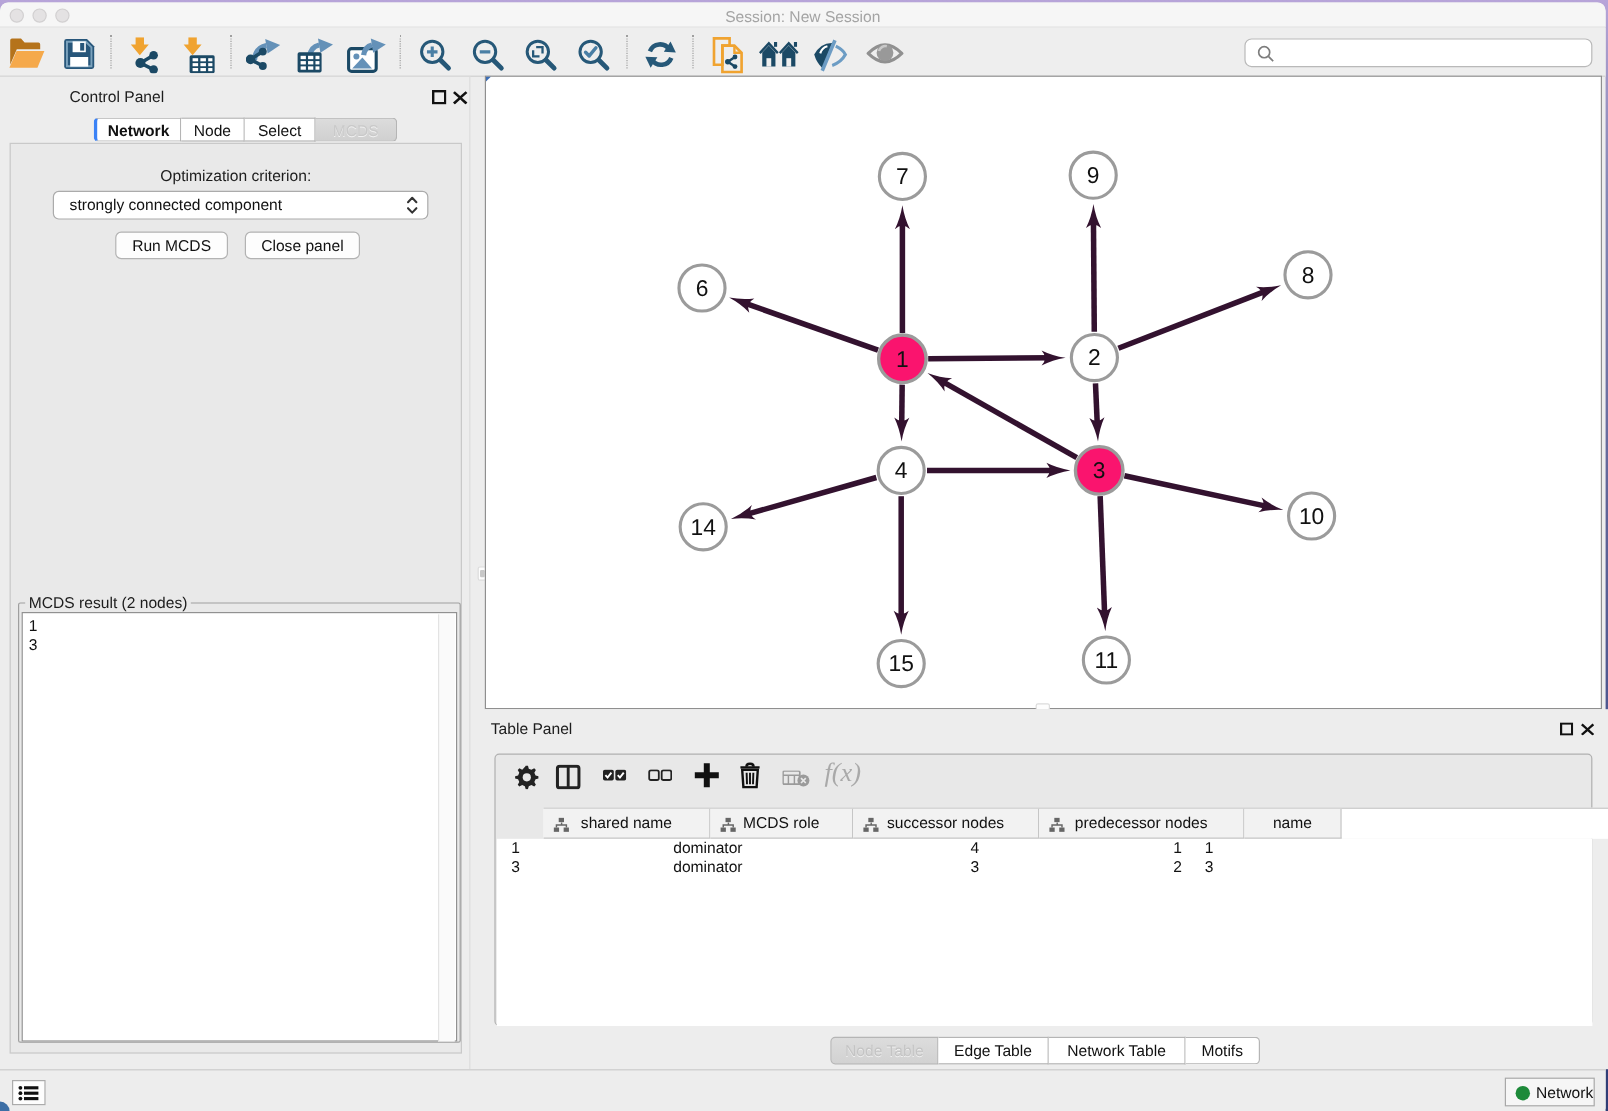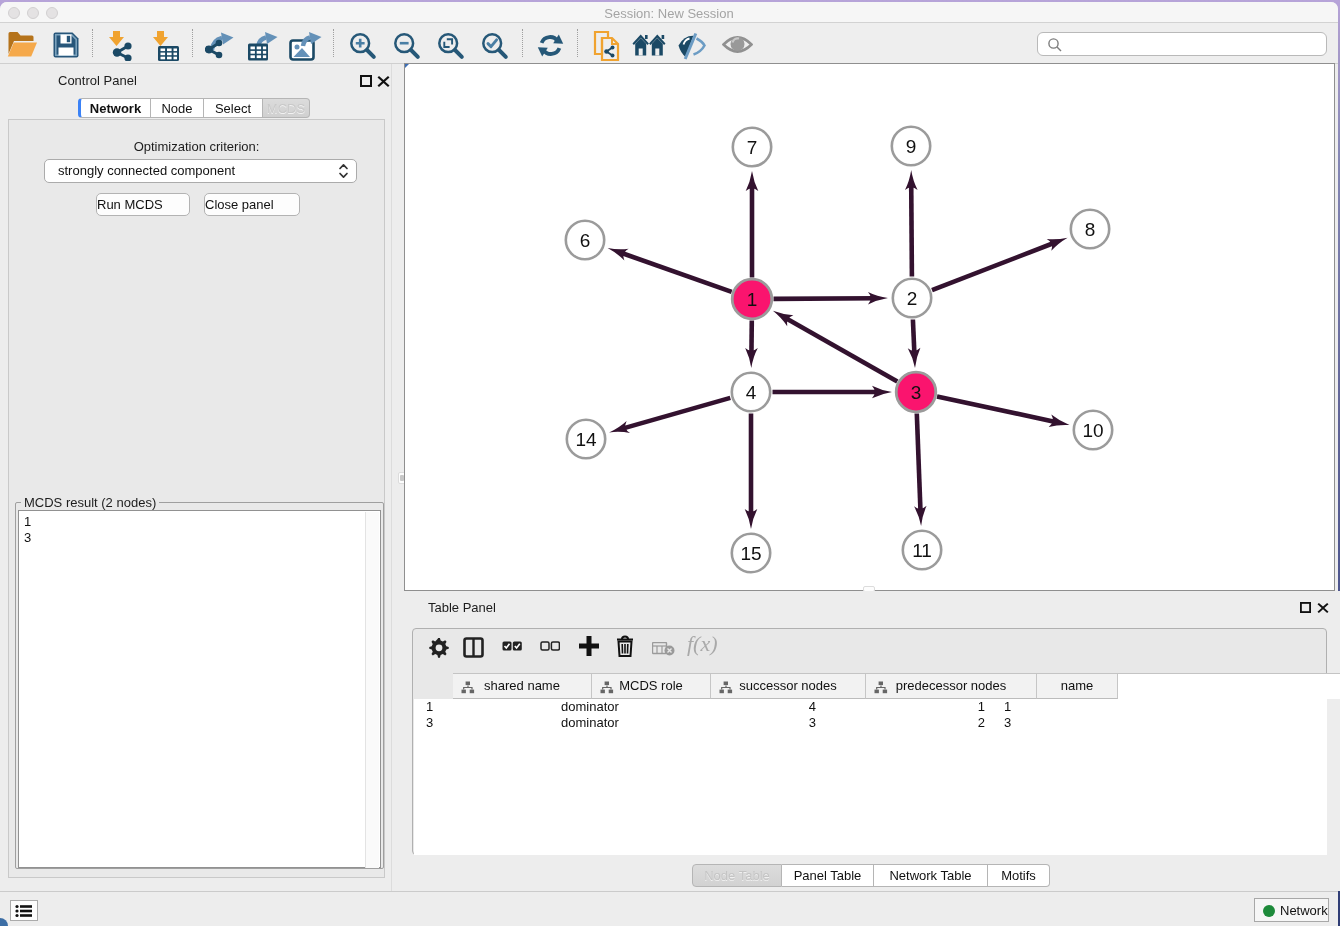--- a/index.html
+++ b/index.html
@@ -31,21 +31,21 @@
   border-left:none; padding:2px 0 3px 0; text-align:center; height:20px; }
 .tab.first { border-left:3px solid #3b82f6; border-radius:4px 0 0 4px;font-weight:bold; }
 .tab.last { border-radius:0 4px 4px 0; }
 .tab.sel { background:linear-gradient(#dcdcdc,#d0d0d0); color:#c9c9c9; text-shadow:0 1px 0 #f2f2f2; }
 #cpcontent { position:absolute; left:8px; top:55px; width:377px; height:759px;
   background:#e9e9e9; border:1px solid #c9c9c9; }
 #optlabel { position:absolute; top:19px; width:100%; text-align:center; font-size:13px; color:#1d1d1d; }
 #dropdown { position:absolute; left:35px; top:39px; width:313px; height:24px; background:#fff;
   border:1px solid #ababab; border-radius:5px; font-size:13px; color:#111; line-height:22px; padding-left:13px; }
 .btn { position:absolute; top:73px; height:23px; background:#fdfdfd; border:1px solid #b3b3b3;
-  border-radius:5px; font-size:13px; color:#111; line-height:21px; }
+  border-radius:5px; font-size:13px; color:#111; text-align:center; line-height:21px; }
 #mcdsbox { position:absolute; left:6px; top:382px; width:369px; height:367px;
   border:1px solid #9f9f9f; border-radius:2px; }
 #mcdslegend { position:absolute; left:5px; top:-8px; background:#e9e9e9; padding:0 3px;
   font-size:13px; color:#1d1d1d; }
 #mcdstext { position:absolute; left:2px; top:7px; width:363px; height:358px; background:#fff;
   border:1px solid #919191; font-size:13px; color:#111; padding:3px 0 0 5px; line-height:16px; }
 #mcdssb { position:absolute; right:1px; top:1px; width:14px; height:356px; background:#fafafa; border-left:1px solid #e3e3e3; }
 
 #vdivgrip { position:absolute; left:398px; top:470px; width:8px; height:12px;
   background:#fdfdfd; border:1px solid #dcdcdc; border-radius:2px; }
@@ -56,21 +56,21 @@
 #nettb { position:absolute; left:0; top:0; width:100%; height:23px;
   background:linear-gradient(#f8f8f8,#d4d4d4); border-bottom:1px solid #9a9a9a; }
 #nettitle { position:absolute; width:100%; top:4px; text-align:center; font-size:13px; font-weight:bold; color:#111; }
 .wl { position:absolute; top:5px; width:13px; height:13px; border-radius:50%; }
 #netcorner { position:absolute; left:0; top:0; width:0; height:0;
   border-top:4px solid #3c6eb5; border-right:4px solid transparent; }
 #hdivgrip { position:absolute; left:863px; top:584px; width:12px; height:6px;
   background:#fdfdfd; border:1px solid #dcdcdc; border-radius:2px; }
 
 #tpanel { position:absolute; left:404px; top:589px; width:936px; height:300px; background:#ededed; }
-#tptitle { position:absolute; left:24px; top:9px; font-size:13px; color:#1d1d1d; }
+#tptitle { position:absolute; left:5px; top:9px; font-size:13px; color:#1d1d1d; }
 #tablebox { position:absolute; left:8px; top:37px; width:915px; height:227px;
   background:#e8e8e8; border:1px solid #b0b0b0; border-radius:4px; }
 #theader { position:absolute; left:1px; top:44px; width:912px; height:26px; background:#fff;
   border-top:1px solid #c4c4c4;margin-left:39px; }
 .thcell { position:absolute; top:0; height:25px; background:#f2f2f2; border-right:1px solid #c6c6c6;
   border-bottom:1px solid #bcbcbc; font-size:13px; color:#111; text-align:center; line-height:24px; }
 #tbody { position:absolute; left:1px; top:70px; width:913px; height:156px; background:#fff; }
 .trow { position:absolute; left:0; width:100%; height:16px; font-size:13px; color:#111; }
 .tcell { position:absolute; top:0; height:16px; line-height:16px; }
 
@@ -231,21 +231,21 @@
     <svg class="hdrbtn" style="left:360px" width="12" height="12" viewBox="0 0 12 12">
         <rect x="1" y="1" width="10" height="10" fill="none" stroke="#111" stroke-width="2"></rect>
       </svg>
     <svg class="hdrbtn" style="left:377px" width="13" height="12" viewBox="0 0 13 12">
         <path d="M2 1L6.5 5L11 1L12.5 2.5L8 6.5L12.5 10.5L11 12L6.5 8L2 12L0.5 10.5L5 6.5L0.5 2.5Z" fill="#111"></path>
       </svg>
     <div class="tabs" style="left:78px; top:34px;">
       <div class="tab first" style="width:73px">Network</div>
       <div class="tab" style="width:53px">Node</div>
       <div class="tab" style="width:59px">Select</div>
-      <div class="tab sel last" style="width:47px">MCDS</div>
+      <div class="tab sel last" style="width:68px">MCDS</div>
     </div>
     <div id="cpcontent">
       <div id="optlabel">Optimization criterion:</div>
       <div id="dropdown">strongly connected component
         <svg width="11" height="16" style="position:absolute;right:7px;top:3px" viewBox="0 0 11 16">
             <path d="M2 5.5 L5.5 1.8 L9 5.5" fill="none" stroke="#333" stroke-width="1.7" stroke-linecap="round" stroke-linejoin="round"></path>
             <path d="M2 10.5 L5.5 14.2 L9 10.5" fill="none" stroke="#333" stroke-width="1.7" stroke-linecap="round" stroke-linejoin="round"></path>
           </svg>
       </div>
       <div class="btn" style="left:87px;width:94px">Run MCDS</div>
@@ -398,21 +398,21 @@
 <div class="trow" style="top:16px">
 <span class="tcell" style="left:12px">3</span>
 <span class="tcell" style="left:147px">dominator</span>
 <span class="tcell" style="left:258px;width:144px;text-align:right">3</span>
 <span class="tcell" style="left:413px;width:158px;text-align:right">2</span>
 <span class="tcell" style="left:590px">3</span>
 </div>
       </div>
     </div>
     <div class="btab" style="left:288px;width:90px;background:linear-gradient(#dcdcdc,#d2d2d2);color:#c4c4c4;text-shadow:0 1px 0 #f0f0f0;border-left:1px solid #b5b5b5;border-radius:4px 0 0 4px">Node Table</div>
-    <div class="btab" style="left:378px;width:92px">Panel Table</div>
+    <div class="btab" style="left:378px;width:92px">Edge Table</div>
     <div class="btab" style="left:470px;width:114px">Network Table</div>
     <div class="btab" style="left:584px;width:62px;border-radius:0 4px 4px 0">Motifs</div>
   </div>
   <div id="statusbar">
     <div id="listbtn">
         <svg width="18" height="14" style="position:absolute;left:4px;top:3px" viewBox="0 0 18 14">
           <circle cx="2" cy="2.5" r="1.6" fill="#111"></circle>
           <circle cx="2" cy="7" r="1.6" fill="#111"></circle>
           <circle cx="2" cy="11.5" r="1.6" fill="#111"></circle>
           <rect x="5" y="1.2" width="12" height="2.6" fill="#111"></rect>

